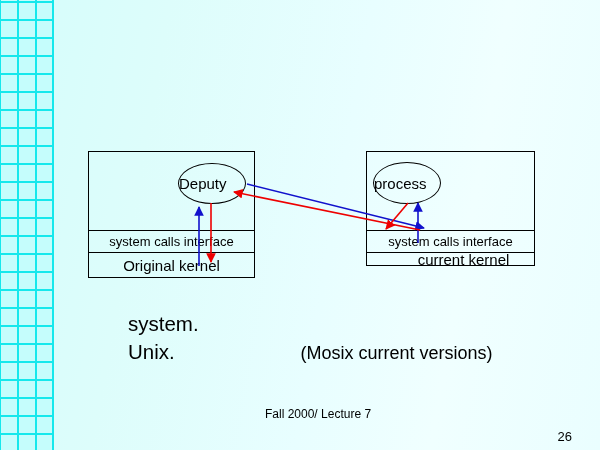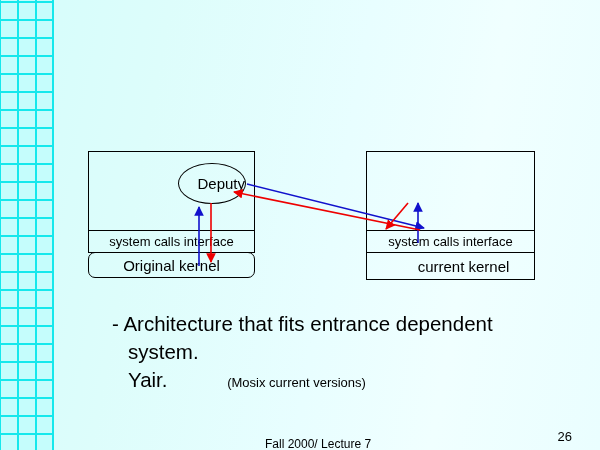--- a/index.html
+++ b/index.html
@@ -93,57 +93,57 @@
     white-space: nowrap;
   }
   .dband.kernel { font-size: 15px; }
   .ellipse {
     position: absolute;
     border: 1.5px solid #000;
     border-radius: 50%;
     box-sizing: border-box;
     display: flex;
     align-items: center;
-    justify-content: flex-end;
+    justify-content: flex-start;
     font-size: 15px;
     color: #000;
     background: transparent;
   }
 
   
   #bullets {
     position: absolute;
     left: 112px;
     top: 310px;
     width: 470px;
     font-size: 20.5px;
     line-height: 28px;
     color: #000;
   }
   .bullet-line { white-space: nowrap; }
   .bullet-indent { padding-left: 16px; }
   .mosix-note {
     display: inline-block;
-    margin-left: 54px;
-    font-size: 13px;
+    margin-left: 120px;
+    font-size: 18px;
   }
 
   
   #footer-authors {
     position: absolute;
     left: 60px;
     top: 424px;
     font-size: 13.5px;
     color: #3333cc;
     white-space: nowrap;
   }
   #footer-course {
     position: absolute;
     left: 265px;
-    top: 437px;
+    top: 407px;
     font-size: 12px;
     color: #000;
     white-space: nowrap;
   }
   #footer-page {
     position: absolute;
     right: 28px;
     top: 429px;
     font-size: 13px;
     color: #000;
@@ -157,33 +157,36 @@
   <div id="grid-decoration"></div>
 
 
 
   <div id="diagram">
 
     <div class="dbox" style="left:88px; top:151px; width:167px; height:80px;"></div>
     <div class="dband" style="left:88px; top:230px; width:167px; height:23px;">
       <span>system calls interface</span>
     </div>
-    <div class="dband kernel" style="left:88px; top:252px; width:167px; height:26px;border-radius:7px;">
+    <div class="dband kernel" style="left:88px; top:252px; width:167px; height:26px;">
       <span>Original kernel</span>
     </div>
     <div class="ellipse" style="left:178px; top:163px; width:68px; height:41px;">
       <span>Deputy</span>
     </div>
 
     <div class="dbox" style="left:366px; top:151px; width:169px; height:80px;"></div>
     <div class="dband" style="left:366px; top:230px; width:169px; height:23px;">
       <span>system calls interface</span>
     </div>
-    <div class="dband kernel" style="left:366px; top:252px; width:169px; height:28px;padding-left:26px;">
+    <div class="dband kernel" style="left:366px; top:252px; width:169px; height:14px;padding-left:26px;">
       <span>current kernel</span>
+    </div>
+    <div class="ellipse" style="left:373px; top:162px; width:68px; height:42px;">
+      <span>process</span>
     </div>
 
     <svg width="600" height="450" style="position:absolute;left:0;top:0;">
       <defs>
         <marker id="ahBlue" markerWidth="7" markerHeight="7" refX="5.4" refY="3" orient="auto">
           <path d="M0,0 L6,3 L0,6 z" fill="#1111cc"></path>
         </marker>
         <marker id="ahRed" markerWidth="7" markerHeight="7" refX="5.4" refY="3" orient="auto">
           <path d="M0,0 L6,3 L0,6 z" fill="#ee0000"></path>
         </marker>
@@ -197,29 +200,25 @@
 
       <line x1="247" y1="184" x2="424" y2="228" stroke="#1111cc" stroke-width="1.6" marker-end="url(#ahBlue)"></line>
 
       <line x1="420" y1="230" x2="234" y2="192" stroke="#ee0000" stroke-width="1.6" marker-end="url(#ahRed)"></line>
 
       <line x1="408" y1="203" x2="386" y2="229" stroke="#ee0000" stroke-width="1.6" marker-end="url(#ahRed)"></line>
     </svg>
   </div>
 
   <div id="bullets">
-    <div class="bullet-line">
-      <span>-</span>
-      <span>Architecture that fits entrance dependent</span>
-    </div>
     <div class="bullet-line bullet-indent">
       <span>system.</span>
     </div>
     <div class="bullet-line bullet-indent">
-      <span>Yair.</span>
+      <span>Unix.</span>
       <span class="mosix-note">(Mosix current versions)</span>
     </div>
   </div>
 
   <div id="footer-course">Fall 2000/ Lecture 7</div>
   <div id="footer-page">26</div>
 
 </div>
 
 </body></html>

